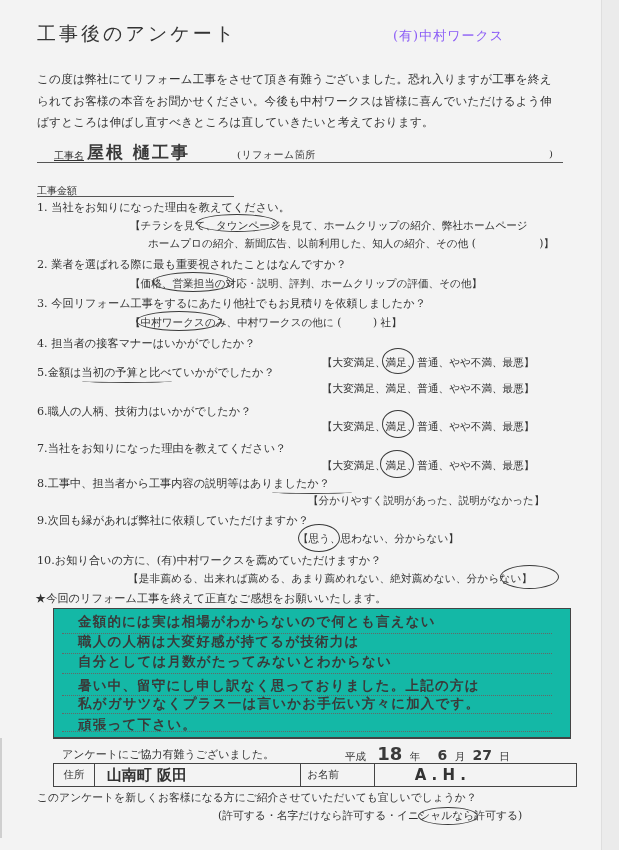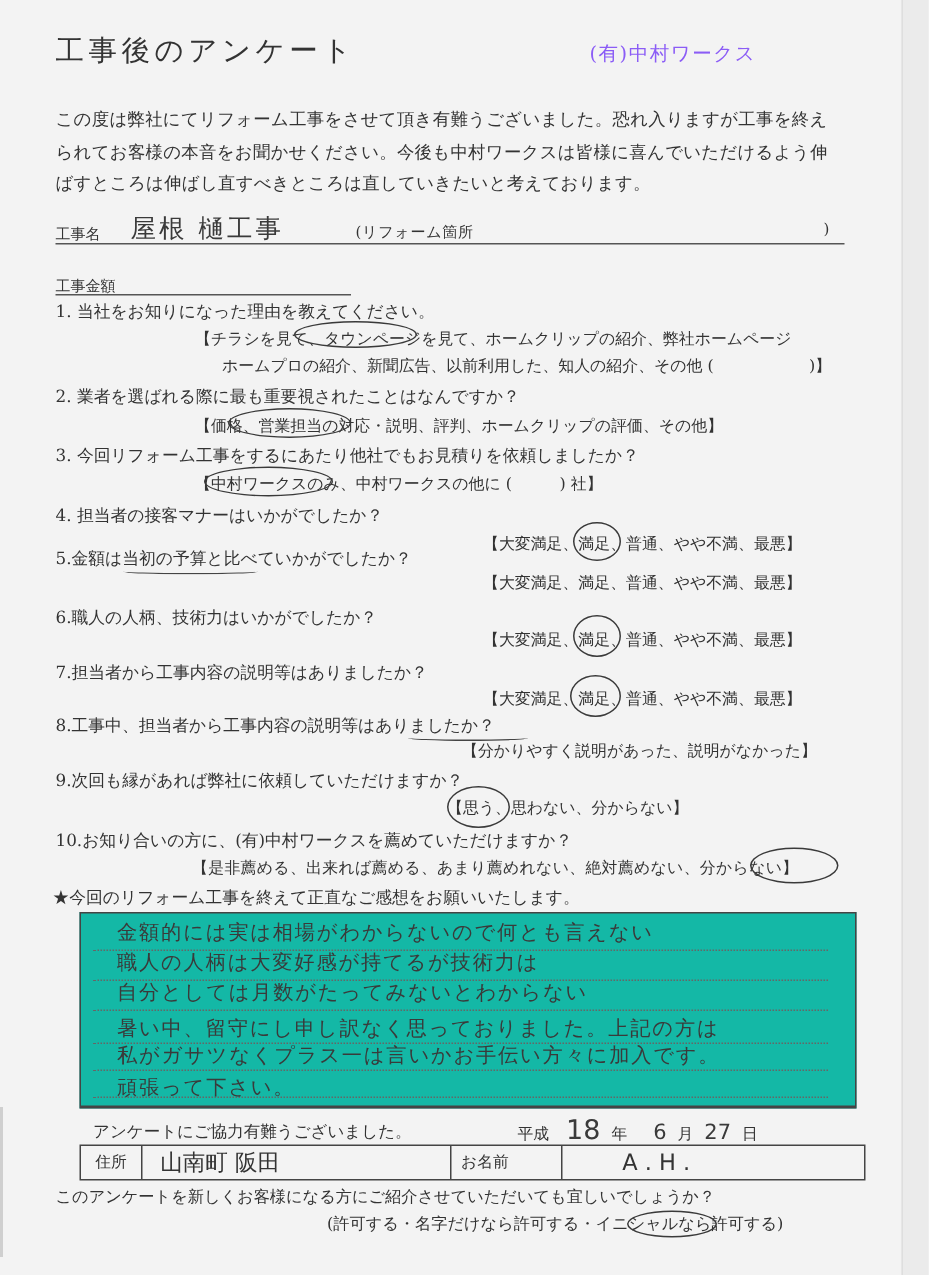--- a/index.html
+++ b/index.html
@@ -10,21 +10,21 @@
     color: #2a2a2a;
   }
   .edge-right { position: absolute; left: 601px; top: 0; width: 18px; height: 850px; background: #ebebeb; border-left: 1px solid #dedede; }
   .edge-left { position: absolute; left: 0; top: 738px; width: 2px; height: 100px; background: #cfcfcf; }
   .abs { position: absolute; white-space: nowrap; }
   .title { left: 37px; top: 21px; font-size: 19px; letter-spacing: 3px; font-weight: 300; color: #333; }
   .company { left: 393px; top: 27px; font-size: 13px; letter-spacing: 1px; color: #8b5cf6; }
   .intro { left: 37px; font-size: 11.6px; letter-spacing: 0.2px; color: #333; }
   .label-sm { font-size: 10px; color: #333; }
   .uline { border-bottom: 1.4px solid #555; }
-  .hand { font-family: "DejaVu Sans", "Liberation Sans", sans-serif; color: #3a3a3a; font-weight: 400; }
+  .hand { font-family: "DejaVu Sans", "Liberation Sans", sans-serif; color: #3a3a3a; font-weight: 700; }
   .q { left: 37px; font-size: 11.2px; color: #333; }
   .opt { font-size: 10.6px; color: #333; }
   .circle { position: absolute; border: 1.2px solid #3a3a3a; border-radius: 50%; }
   .wavy { position: absolute; border-bottom: 1.2px solid #444; border-radius: 0 0 50% 50%; height: 3px; }
   .box { position: absolute; left: 53px; top: 608px; width: 516px; height: 128px; border: 1.4px solid #444; border-bottom: 2px solid #444; background: #14b8a6; }
   .dotline { position: absolute; left: 8px; width: 490px; border-bottom: 1px dotted #666; }
   .comment { position: absolute; left: 24px; font-size: 13.5px; letter-spacing: 1.2px; }
   .table { position: absolute; left: 53px; top: 763px; width: 522px; height: 22px; border: 1.2px solid #444; display: flex; }
   .cell { border-right: 1.2px solid #444; height: 22px; display: flex; align-items: center; font-size: 10.5px; color: #333; }
   .cell:last-child { border-right: none; }
@@ -36,21 +36,21 @@
 <div class="edge-left"></div>
 
 <div class="abs title">工事後のアンケート</div>
 <div class="abs company">(有)中村ワークス</div>
 
 <div class="abs intro" style="top:72px">この度は弊社にてリフォーム工事をさせて頂き有難うございました。恐れ入りますが工事を終え</div>
 <div class="abs intro" style="top:94px">られてお客様の本音をお聞かせください。今後も中村ワークスは皆様に喜んでいただけるよう伸</div>
 <div class="abs intro" style="top:115px">ばすところは伸ばし直すべきところは直していきたいと考えております。</div>
 
 <div class="abs uline" style="left:37px; top:143px; width:526px; height:19px;">
-  <span class="abs label-sm" style="left:0; top:6px;">工事名</span>
+  <span class="abs label-sm" style="left:17px; top:6px;text-decoration:underline;">工事名</span>
   <span class="abs hand" style="left:50px; top:-2px; font-size:17px; letter-spacing:2px;">屋根 樋工事</span>
   <span class="abs label-sm" style="left:200px; top:5px; letter-spacing:0.5px;">(リフォーム箇所</span>
   <span class="abs label-sm" style="left:512px; top:5px;">)</span>
 </div>
 
 <div class="abs uline" style="left:37px; top:178px; width:197px; height:18px;">
   <span class="abs label-sm" style="left:0; top:6px;">工事金額</span>
 </div>
 
 <div class="abs q" style="top:200px">
@@ -84,21 +84,21 @@
 <div class="wavy" style="left:82px; top:379px; width:90px;"></div>
 <div class="abs opt" style="left:322px; top:382px;">【大変満足、満足、普通、やや不満、最悪】</div>
 
 <div class="abs q" style="top:404px">
   <span>6.</span><span>職人の人柄、技術力はいかがでしたか？</span>
 </div>
 <div class="abs opt" style="left:322px; top:420px;">【大変満足、満足、普通、やや不満、最悪】</div>
 <div class="circle" style="left:382px; top:410px; width:30px; height:26px;"></div>
 
 <div class="abs q" style="top:441px">
-  <span>7.</span><span>担当者から工事内容の説明等はありましたか？</span>
+  <span>7.</span><span>当社をお知りになった理由を教えてください？</span>
 </div>
 <div class="abs opt" style="left:322px; top:459px;">【大変満足、満足、普通、やや不満、最悪】</div>
 <div class="circle" style="left:380px; top:450px; width:32px; height:26px;"></div>
 
 <div class="abs q" style="top:476px">
   <span>8.</span><span>工事中、担当者から工事内容の説明等はありましたか？</span>
 </div>
 <div class="wavy" style="left:272px; top:490px; width:80px;"></div>
 <div class="abs opt" style="left:308px; top:494px;">【分かりやすく説明があった、説明がなかった】</div>
 

